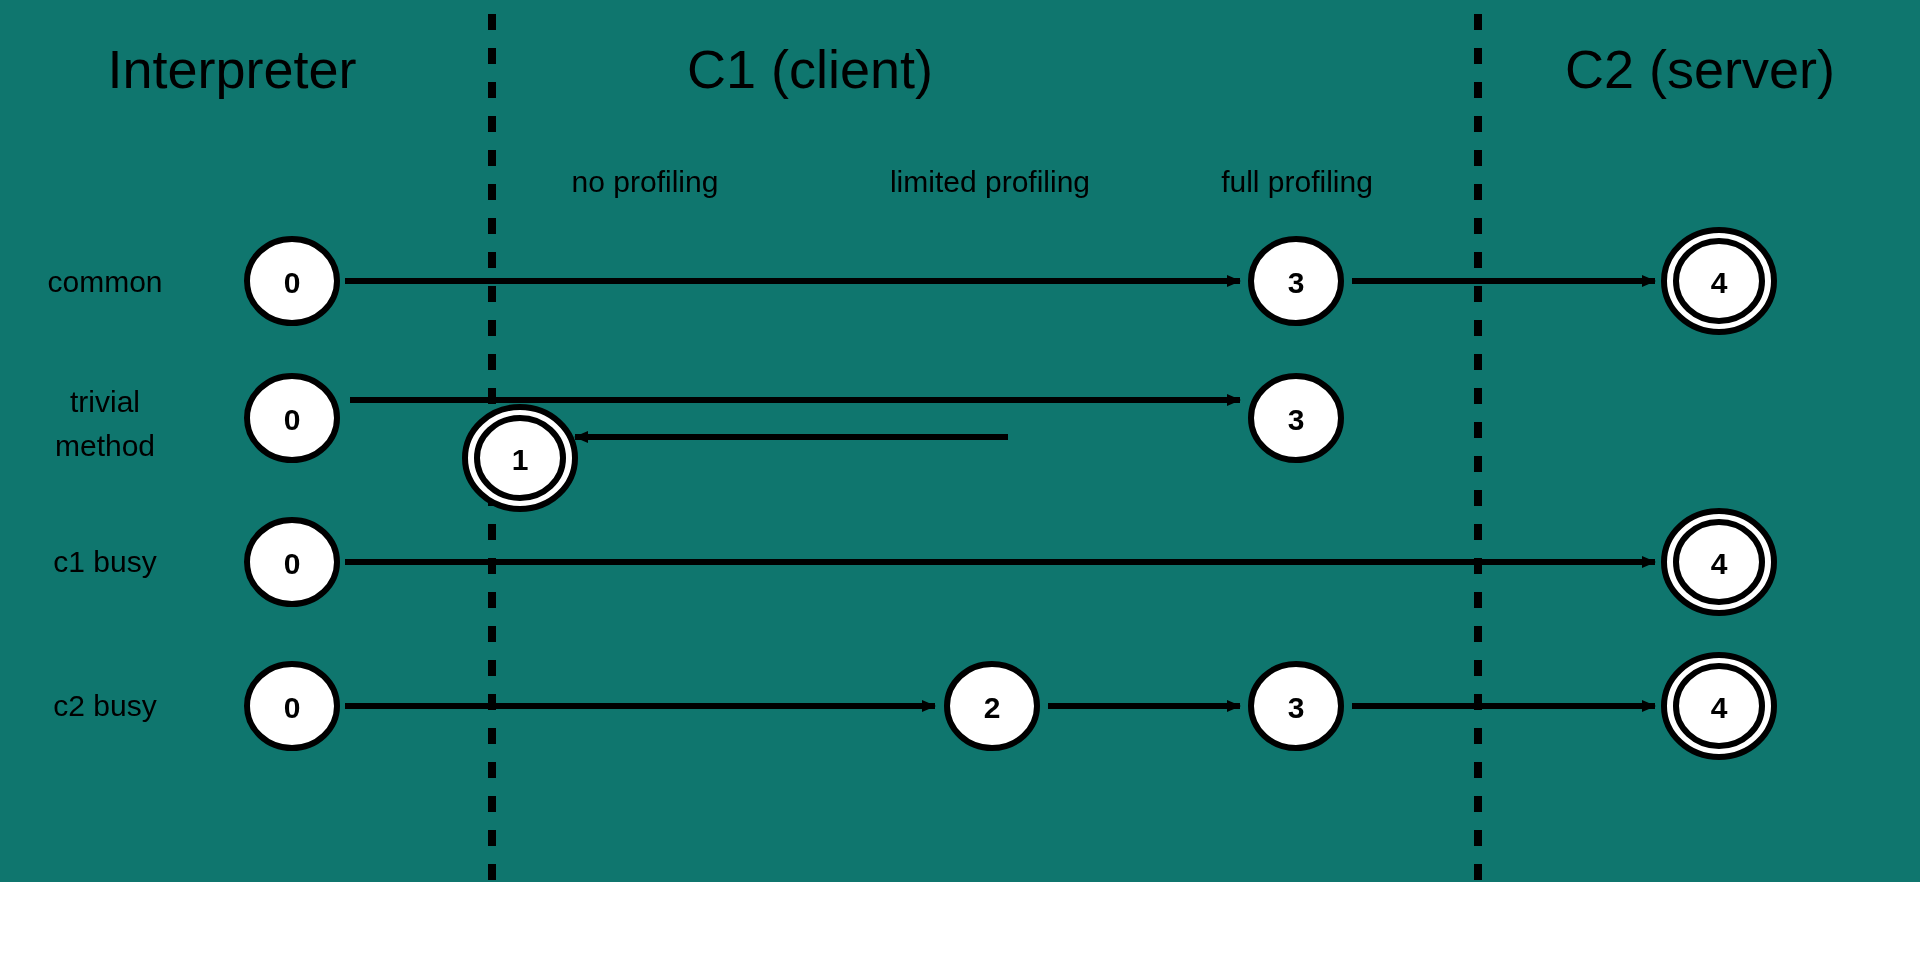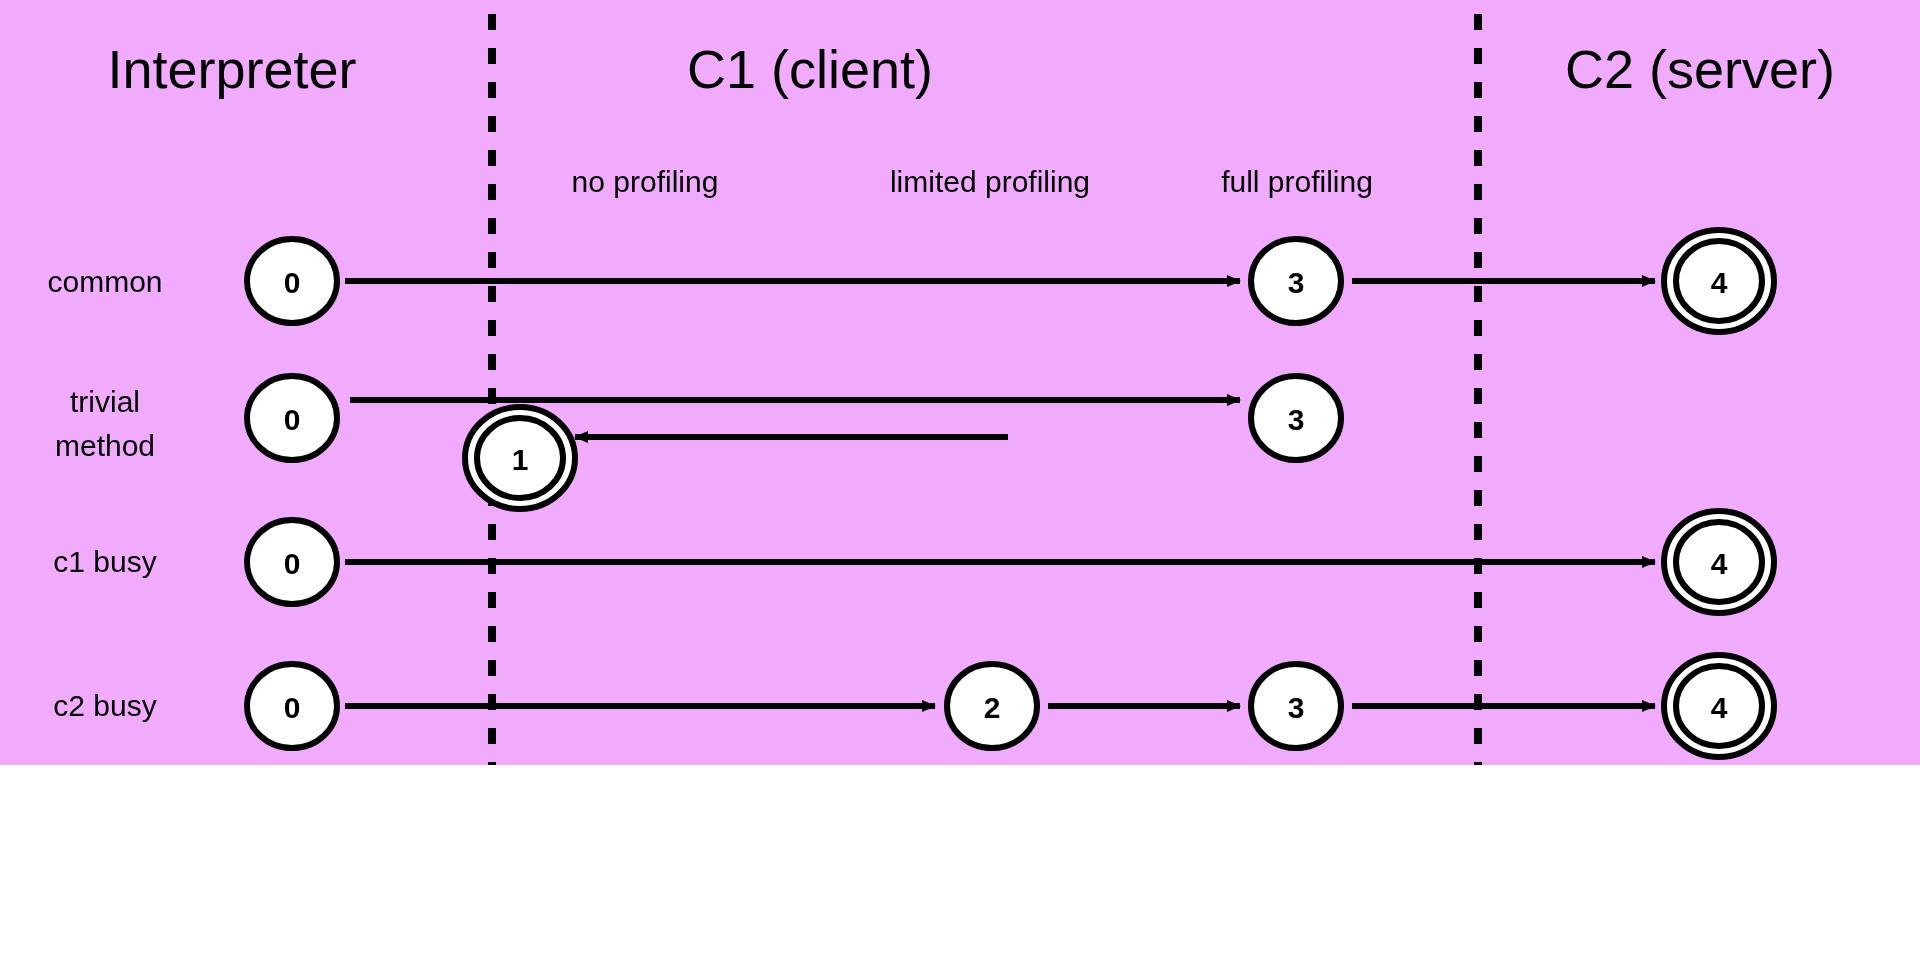--- a/index.html
+++ b/index.html
@@ -8,22 +8,22 @@
     padding: 0;
     background: #ffffff;
   }
   body {
     font-family: "Liberation Sans", sans-serif;
     color: #000000;
   }
   #stage {
     position: relative;
     width: 1920px;
-    height: 765px;
-    background: #f0abfc;
+    height: 882px;
+    background: #0f766e;
     overflow: hidden;
   }
   #diagram-svg {
     position: absolute;
     left: 0;
     top: 0;
     width: 1920px;
     height: 960px;
     display: block;
   }

